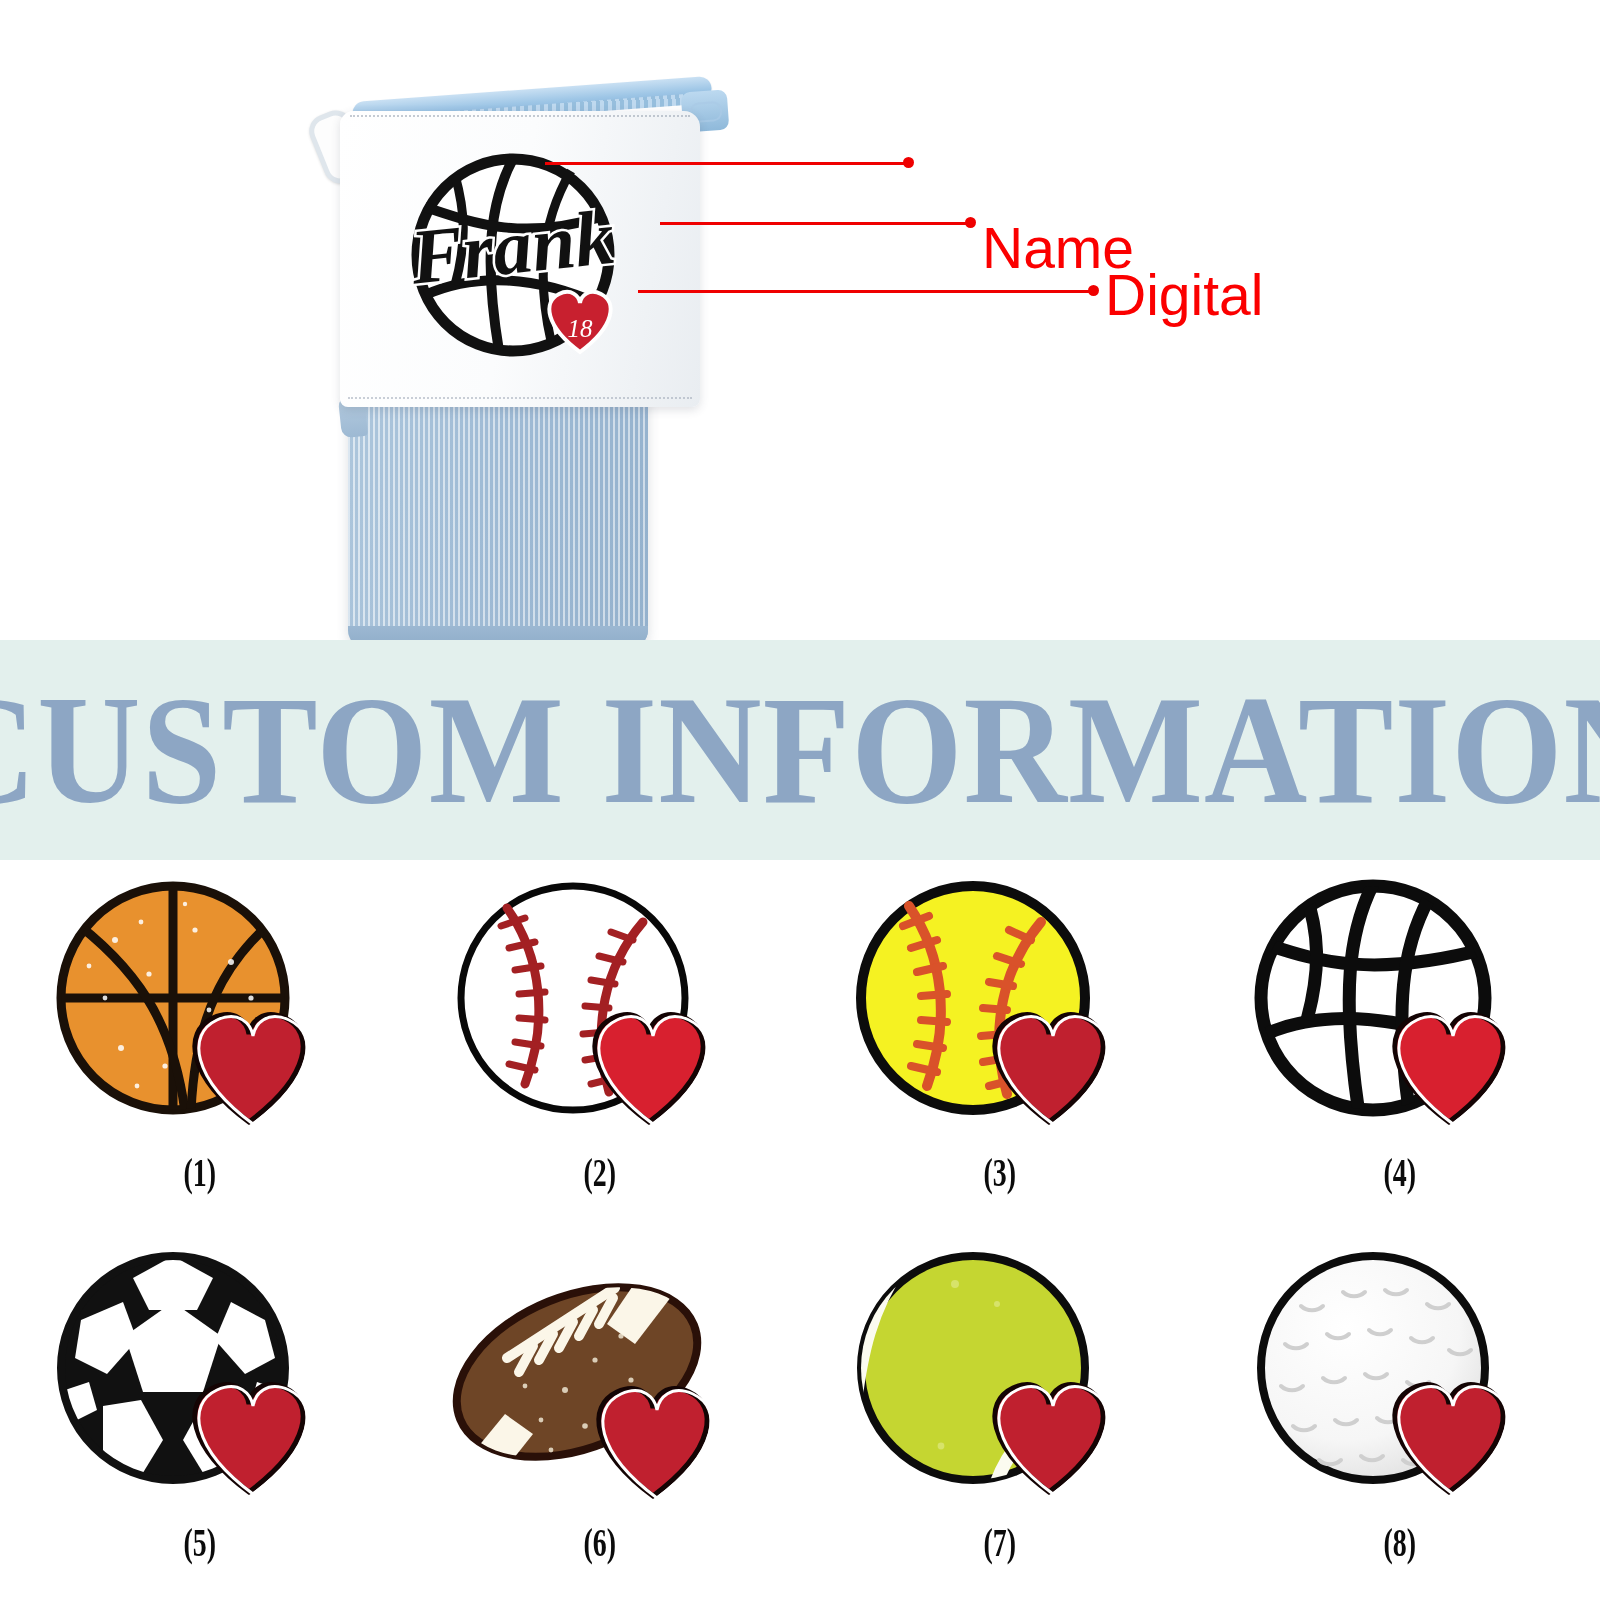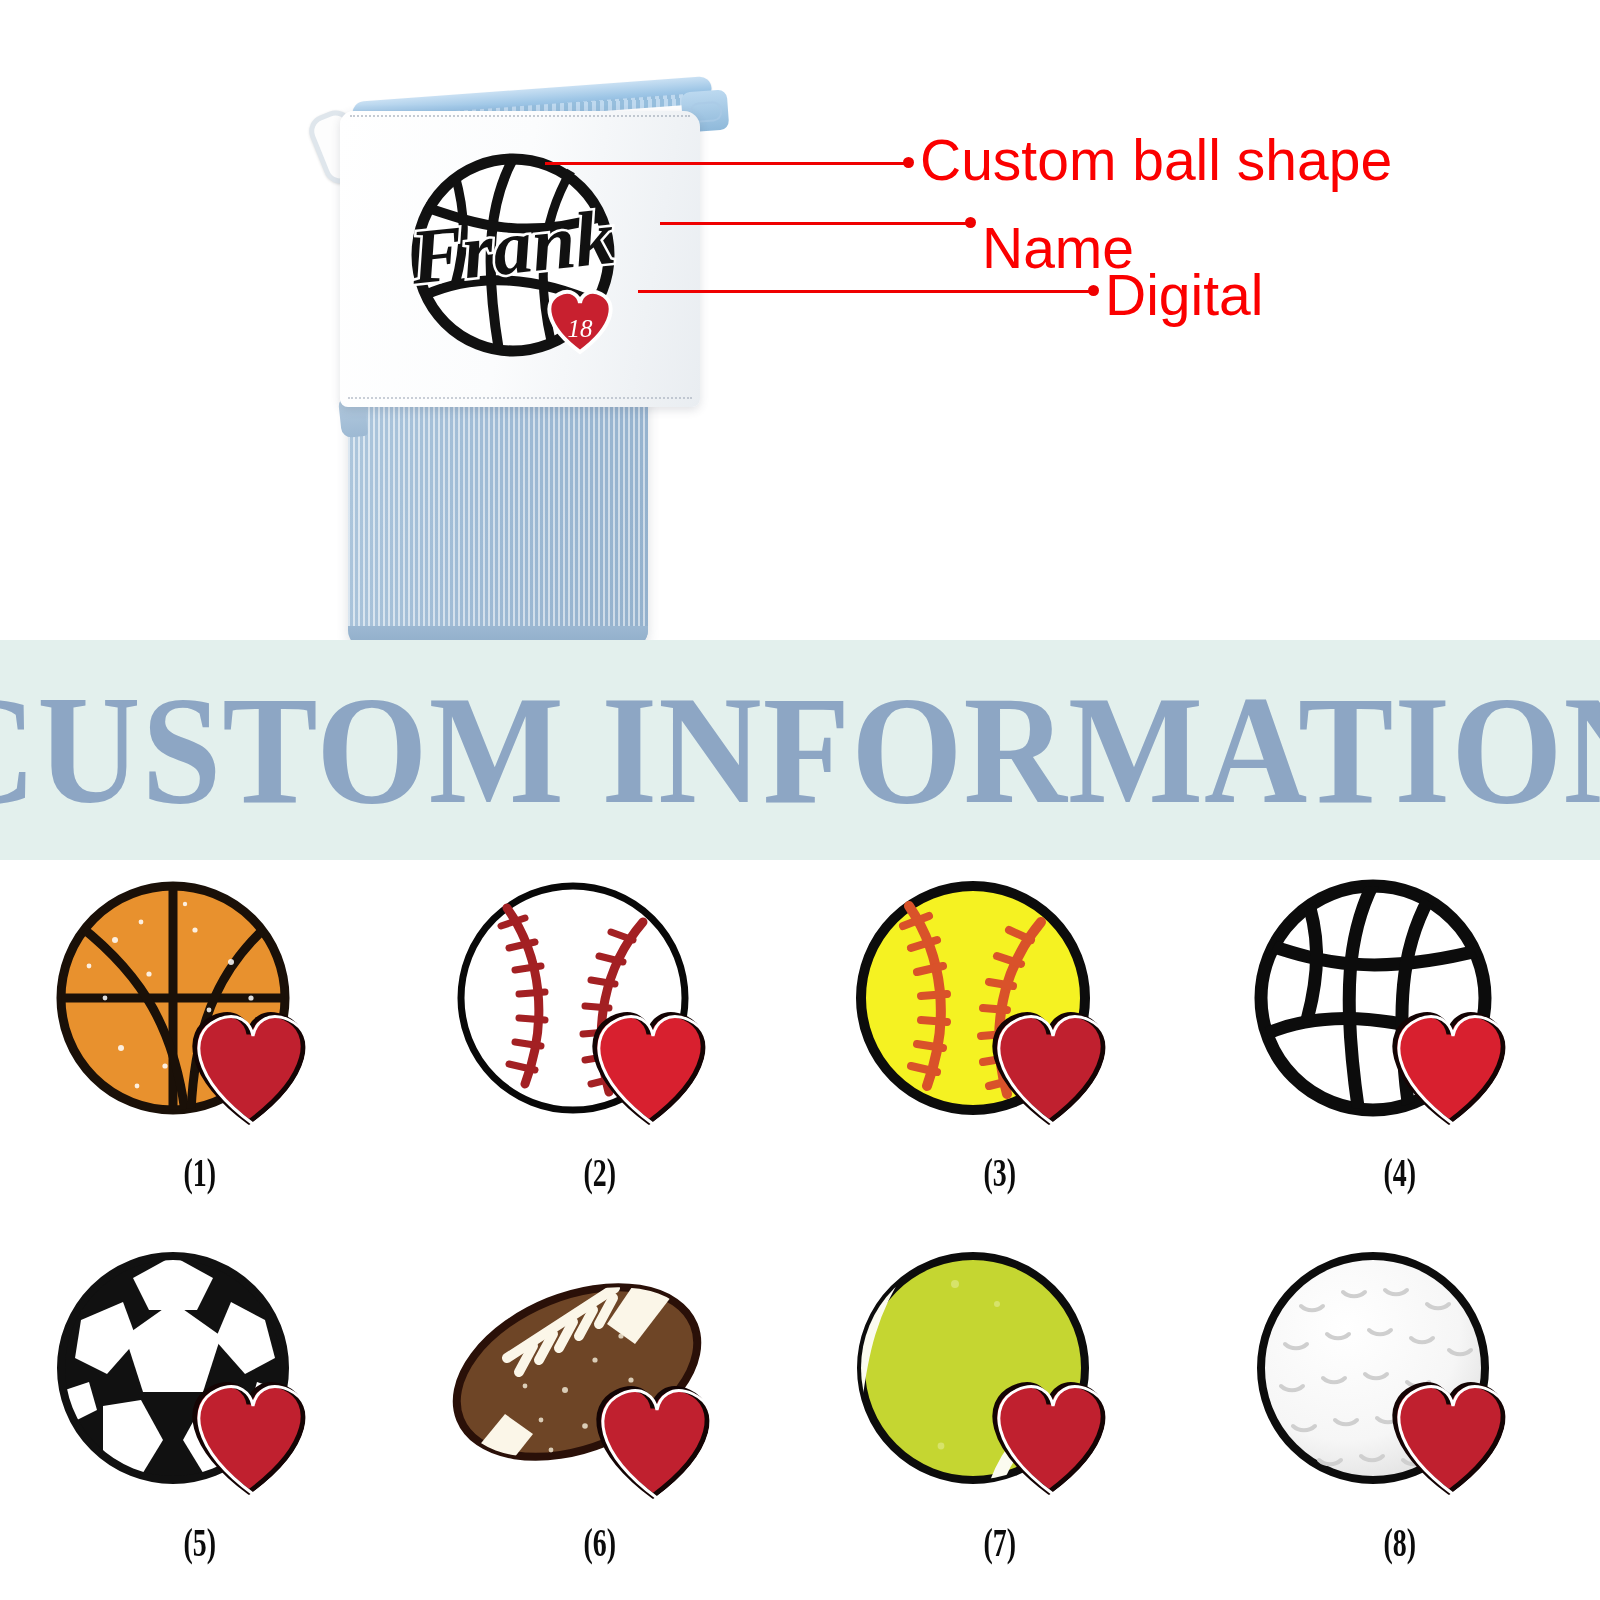--- a/index.html
+++ b/index.html
@@ -148,21 +148,20 @@
           <g transform="translate(150,145)">
             <path d="M35 62 C 0 36 -2 12 14 4 C 26 -2 34 6 35 13 C 36 6 44 -2 56 4 C 72 12 70 36 35 62 Z" fill="#c8202f" stroke="#ffffff" stroke-width="4"></path>
             <text x="35" y="47" text-anchor="middle" font-family="Liberation Serif, serif" font-style="italic" font-size="25" fill="#ffffff">18</text>
           </g>
         </svg>
       </div>
     </div>
 
     <div class="leader" style="left:545px;top:162px;width:363px;"></div>
     <div class="dot" style="left:903px;top:157px;"></div>
-    <div class="callout" style="left:920px;top:132px;">Custom ball shape</div>
 
     <div class="leader" style="left:660px;top:222px;width:310px;"></div>
     <div class="dot" style="left:965px;top:217px;"></div>
     <div class="callout" style="left:982px;top:192px;margin-top:28px;">Name</div>
 
     <div class="leader" style="left:638px;top:290px;width:455px;"></div>
     <div class="dot" style="left:1088px;top:285px;"></div>
     <div class="callout" style="left:1105px;top:267px;">Digital</div>
   </div>
 

